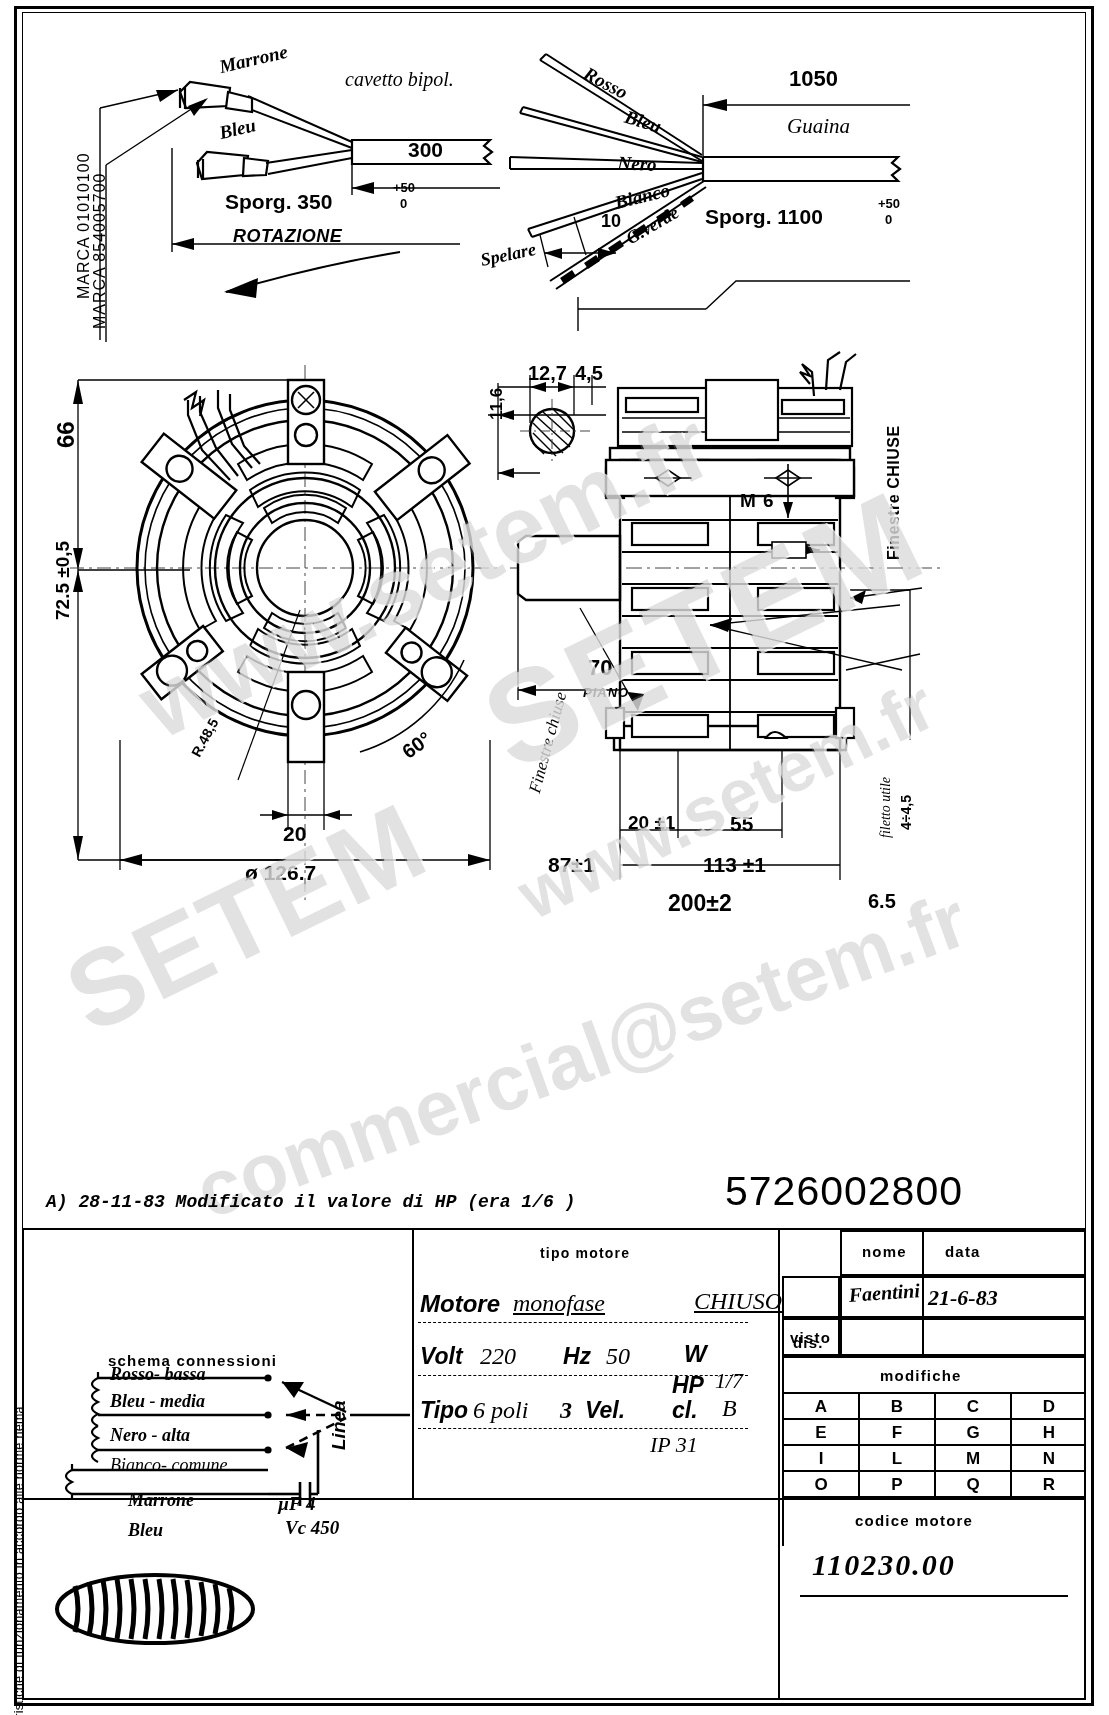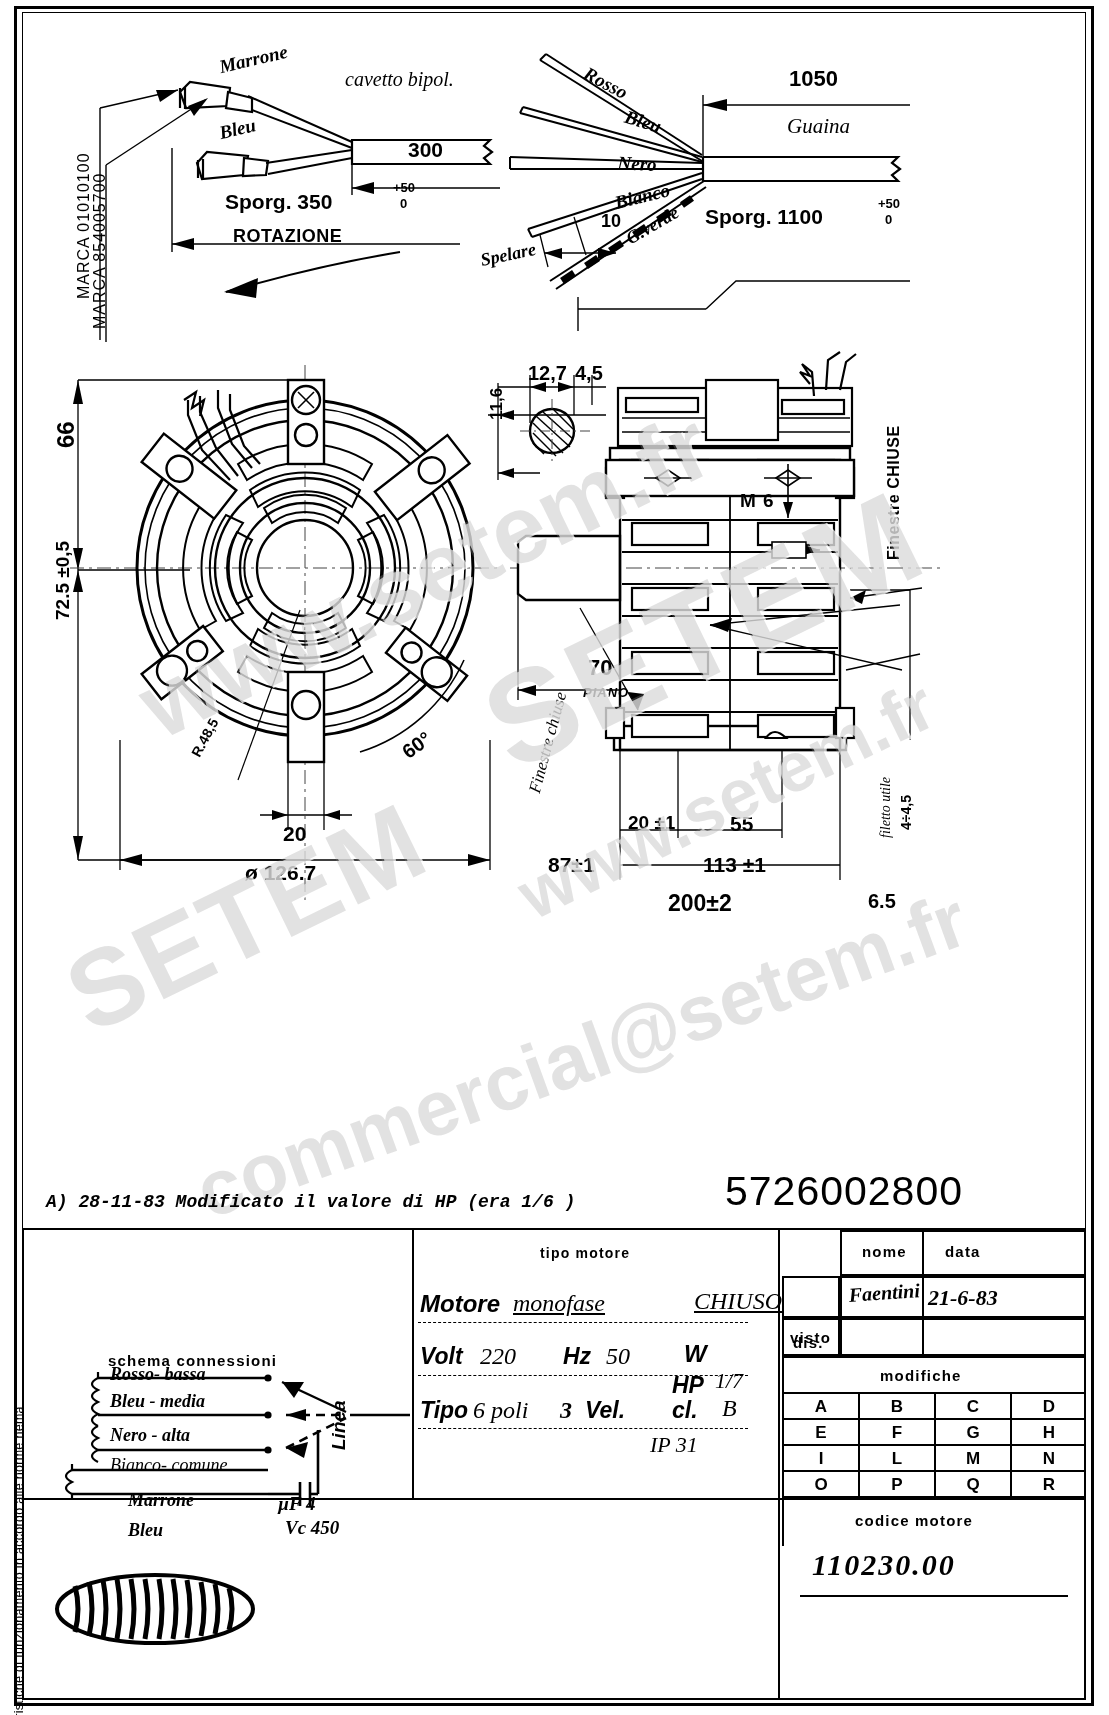--- a/index.html
+++ b/index.html
@@ -98,21 +98,21 @@
     <polygon points="194,262 228,248 226,268" fill="#000"></polygon>
   </svg>
 
   <div class="txt hand" style="left:222px;top:56px;font-size:19px;transform:rotate(-13deg);transform-origin:left bottom;">Marrone</div>
   <div class="txt hand" style="left:222px;top:122px;font-size:19px;transform:rotate(-13deg);transform-origin:left bottom;">Bleu</div>
   <div class="txt hand" style="left:345px;top:68px;font-size:20px;font-style:italic;font-weight:normal;">cavetto bipol.</div>
   <div class="txt dim" style="left:408px;top:138px;font-size:21px;">300</div>
   <div class="txt dim" style="left:225px;top:190px;font-size:21px;">Sporg. 350</div>
   <div class="txt dim" style="left:393px;top:180px;font-size:13px;">+50</div>
   <div class="txt dim" style="left:400px;top:196px;font-size:13px;">0</div>
-  <div class="txt" style="left:233px;top:226px;font-size:18px;font-weight:bold;letter-spacing:.5px;">ROTAZIONE</div>
+  <div class="txt" style="left:233px;top:226px;font-size:18px;font-weight:bold;font-style:italic;letter-spacing:.5px;">ROTAZIONE</div>
 
   <div class="txt" style="left:-46px;top:160px;width:260px;transform:rotate(-90deg);font-size:16px;letter-spacing:1px;font-weight:500;">MARCA 01010100</div>
   <div class="txt" style="left:-40px;top:180px;width:280px;transform:rotate(-90deg);font-size:16px;letter-spacing:1px;font-weight:500;">MARCA 854005700</div>
 
   <svg width="490" height="300" style="left:490px;top:45px;">
     <g fill="none" stroke="#000" stroke-width="2">
 
       <path d="M50,15 L212,116"></path>
         <path d="M56,9 L212,110"></path>
       <line x1="50" y1="15" x2="56" y2="9"></line>

